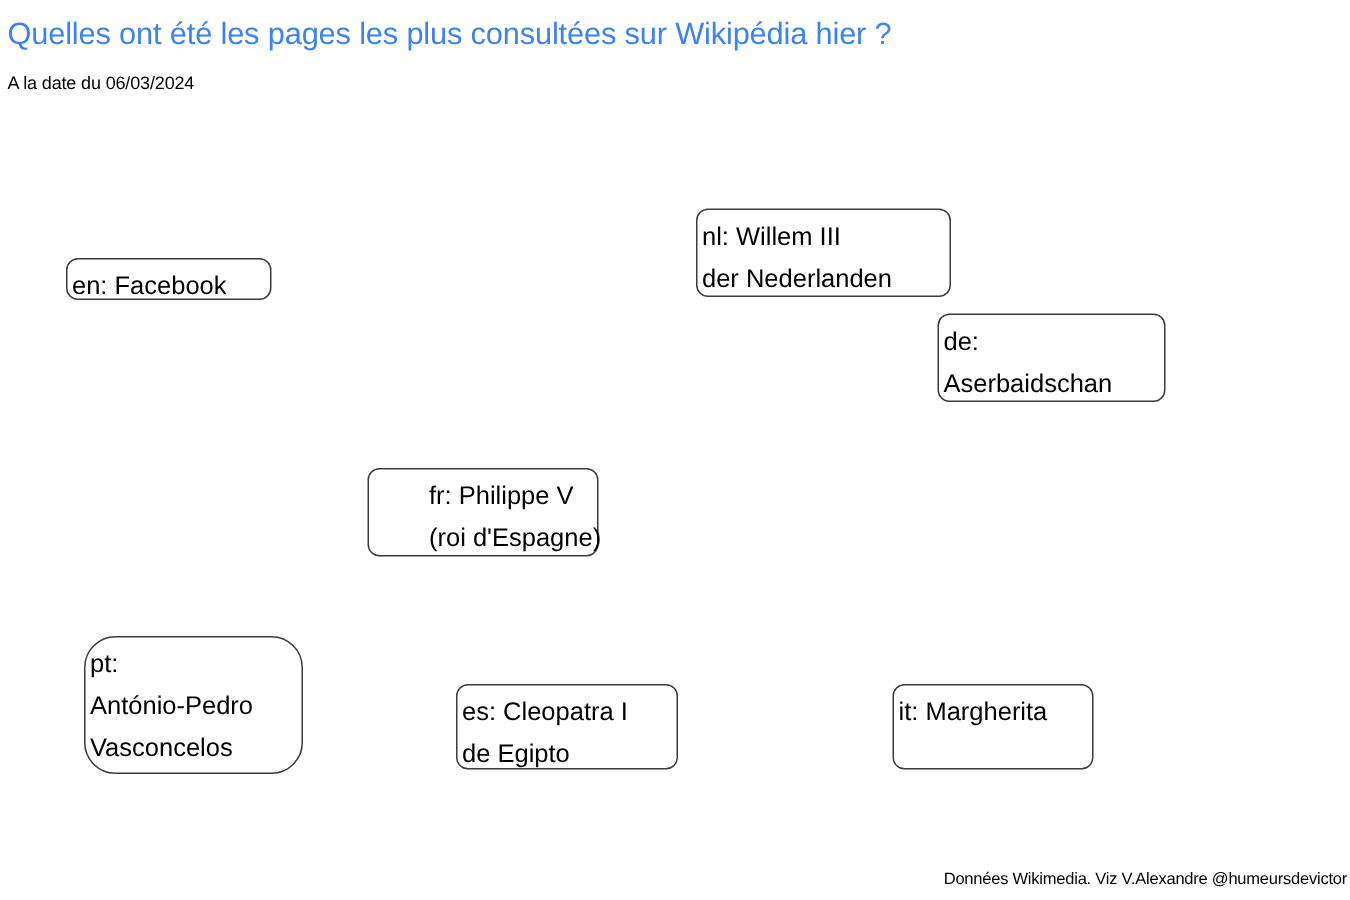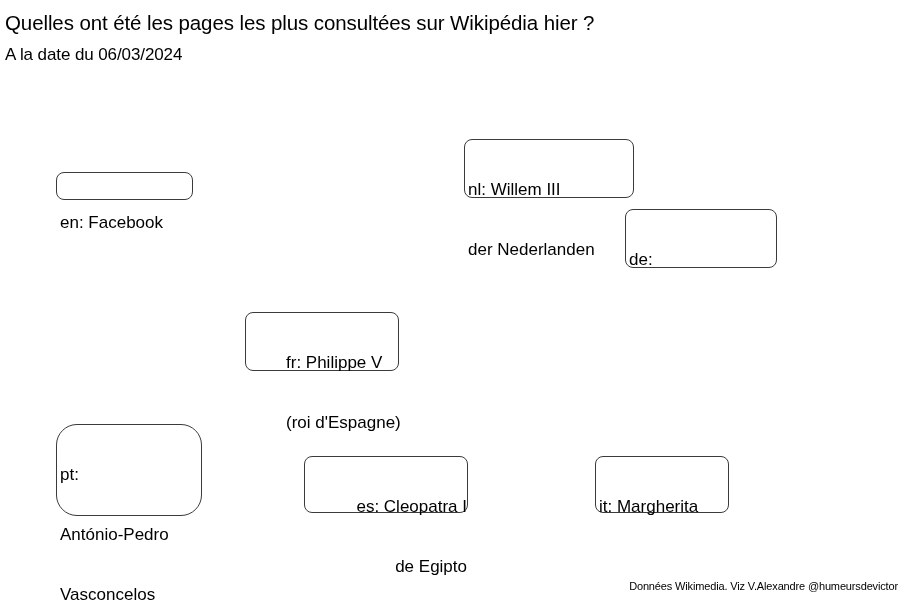--- a/index.html
+++ b/index.html
@@ -20,29 +20,29 @@
     width: 900px;
     height: 600px;
     background: #ffffff;
   }
   #chart-title {
     position: absolute;
     left: 5px;
     top: 10px;
     font-size: 20.5px;
     line-height: 26px;
-    color: #000000;
+    color: #3b82f6;
     white-space: nowrap;
     letter-spacing: -0.1px;
   }
   #chart-subtitle {
     position: absolute;
     left: 5px;
     top: 44px;
-    font-size: 17px;
+    font-size: 12px;
     line-height: 22px;
     color: #000000;
     white-space: nowrap;
     letter-spacing: -0.1px;
   }
   #plot-area {
     position: absolute;
     left: 0;
     top: 0;
     width: 900px;
@@ -57,21 +57,20 @@
     padding: 4px 0 4px 3px;
     font-size: 17px;
     line-height: 28px;
     color: #000000;
     white-space: nowrap;
     overflow: visible;
   }
   .point-label .lbl-line {
     display: block;
     white-space: nowrap;
-    margin-top: 32px;
   }
   #credit {
     position: absolute;
     right: 2px;
     bottom: 4px;
     font-size: 11px;
     line-height: 20px;
     color: #000000;
     white-space: nowrap;
     letter-spacing: -0.15px;
@@ -80,40 +79,41 @@
 </head>
 <body>
 
 <div id="stage">
 
   <div id="chart-title">Quelles ont été les pages les plus consultées sur Wikipédia hier ?</div>
 
   <div id="chart-subtitle">A la date du 06/03/2024</div>
 
   <div id="plot-area">
-      <div class="point-label" style="left: 56px; top: 172px; width: 137px; height: 28px;">
+      <div class="point-label" style="left: 44px; top: 172px; width: 137px; height: 28px;">
         <span class="lbl-line">en: Facebook</span>
       </div>
       <div class="point-label" style="left: 464px; top: 139px; width: 170px; height: 59px;">
         <span class="lbl-line">nl: Willem III</span>
         <span class="lbl-line">der Nederlanden</span>
       </div>
       <div class="point-label" style="left: 625px; top: 209px; width: 152px; height: 59px;">
         <span class="lbl-line">de:</span>
+        <span class="lbl-line">Aserbaidschan</span>
       </div>
       <div class="point-label" style="left: 245px; top: 312px; width: 154px; height: 59px; padding-left: 40px;">
         <span class="lbl-line">fr: Philippe V</span>
         <span class="lbl-line">(roi d'Espagne)</span>
       </div>
       <div class="point-label" style="left: 56px; top: 424px; width: 146px; height: 92px; border-radius: 21px;">
         <span class="lbl-line">pt:</span>
         <span class="lbl-line">António-Pedro</span>
         <span class="lbl-line">Vasconcelos</span>
       </div>
-      <div class="point-label" style="left: 304px; top: 456px; width: 164px; height: 57px; text-align: right;">
+      <div class="point-label" style="left: 304px; top: 456px; width: 148px; height: 57px;">
         <span class="lbl-line">es: Cleopatra I</span>
         <span class="lbl-line">de Egipto</span>
       </div>
       <div class="point-label" style="left: 595px; top: 456px; width: 134px; height: 57px;">
         <span class="lbl-line">it: Margherita</span>
       </div>
     </div>
 
   <div id="credit">Données Wikimedia. Viz V.Alexandre @humeursdevictor</div>
 

